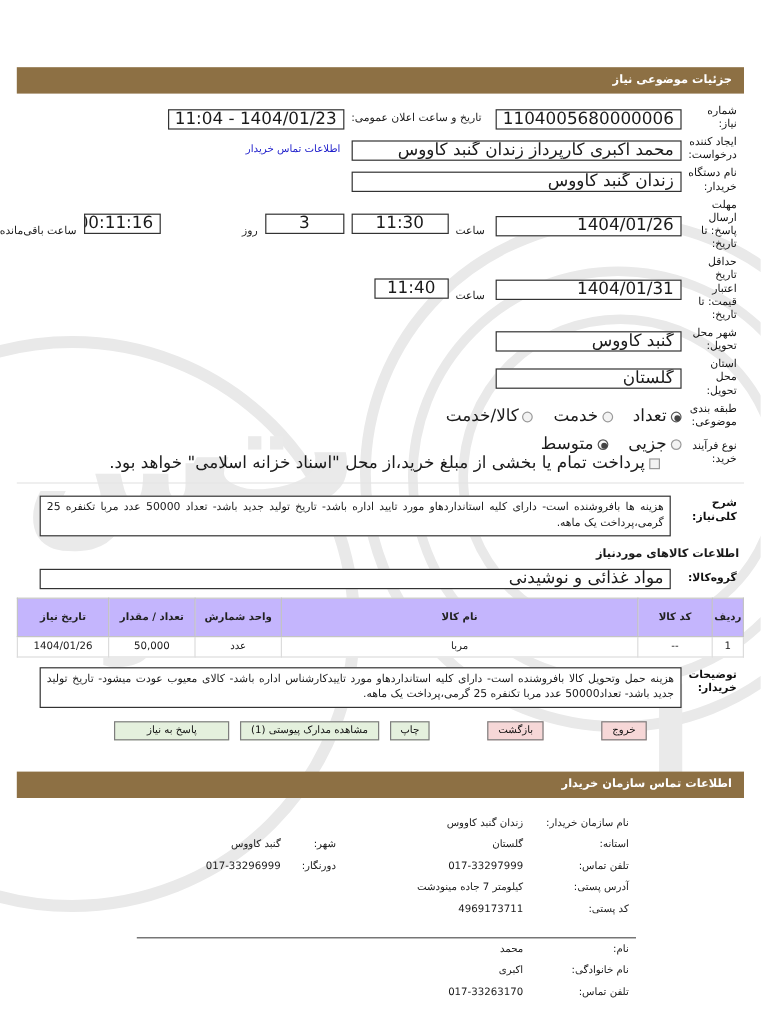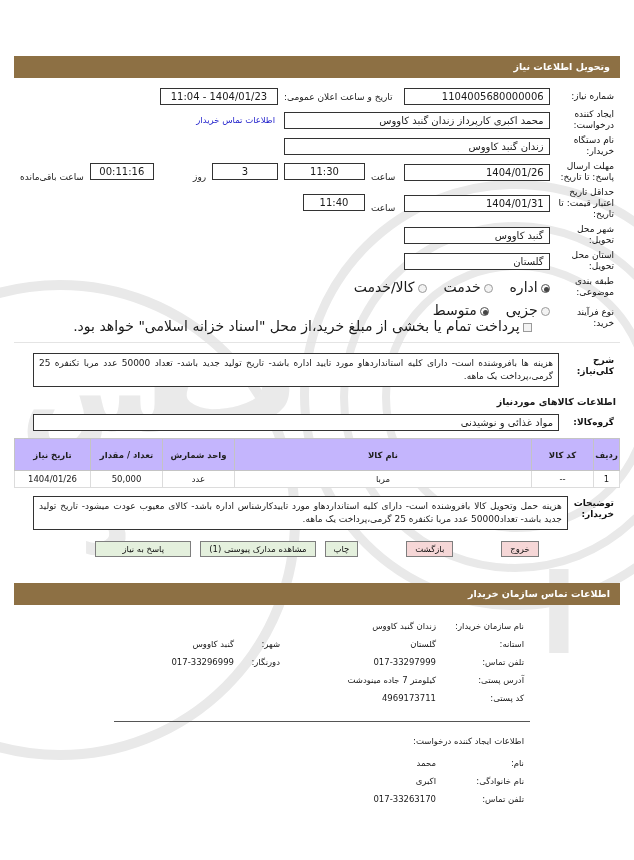--- a/index.html
+++ b/index.html
@@ -70,21 +70,21 @@
     width: 78px;
     padding-right: 6px !important;
     line-height: 11px;
   }
   .lbl-b { font-weight: bold; }
   .box {
     border: 1px solid #333;
     background: #ffffff;
     height: 17px;
     line-height: 15px;
-    font-size: 10px;
+    font-size: 14px;
     padding: 0 5px;
     text-align: right;
     overflow: hidden;
     white-space: nowrap;
   }
   .box.center { text-align: center; }
   .inline-lbl { font-size: 9px; padding: 0 3px; white-space: nowrap; }
   .link { color: #2222cc; font-size: 8.5px; white-space: nowrap; text-decoration: none; }
 
   
@@ -188,21 +188,21 @@
   <div class="watermark wm3"></div>
   <div class="watermark wm4"></div>
   <div class="wm-glyph wmg1">س</div>
   <div class="wm-glyph wmg2">ت</div>
   <div class="wm-glyph wmg3">ا</div>
   <div class="wm-glyph wmg4">د</div>
 
   <div class="content">
 
     <div style="height:56px"></div>
-    <div class="bar">وتحویل اطلاعات نیاز</div>
+    <div class="bar">جزئیات موضوعی نیاز</div>
 
     <div class="panel panel-edge">
       <table class="frm">
 
         <tbody>
             <tr>
           <td class="lbl">شماره نیاز:</td>
           <td style="width:170px">
             <div class="box">1104005680000006</div>
           </td>
@@ -275,21 +275,21 @@
           <td style="width:170px">
             <div class="box">گلستان</div>
           </td>
           <td colspan="3"></td>
         </tr>
 
         <tr>
           <td class="lbl">طبقه بندی موضوعی:</td>
           <td colspan="4" style="text-align:right">
             <span class="opt">
-              <span class="radio on"></span><span>اداره</span>
+              <span class="radio on"></span><span>تعداد</span>
             </span>
             <span class="opt">
               <span class="radio"></span><span>خدمت</span>
             </span>
             <span class="opt">
               <span class="radio"></span><span>کالا/خدمت</span>
             </span>
           </td>
         </tr>
 
@@ -417,21 +417,20 @@
           <td class="ct-lbl">کد پستی:</td>
           <td class="ct-val">4969173711</td>
           <td class="ct-lbl2"></td>
           <td class="ct-val2"></td>
         </tr>
       </tbody>
         </table>
 
       <hr class="sep">
 
-      <div class="block-title">اطلاعات ایجاد کننده درخواست:</div>
 
       <table class="ct">
         <tbody>
             <tr>
           <td class="ct-lbl">نام:</td>
           <td class="ct-val">محمد</td>
         </tr>
         <tr>
           <td class="ct-lbl">نام خانوادگی:</td>
           <td class="ct-val">اکبری</td>

